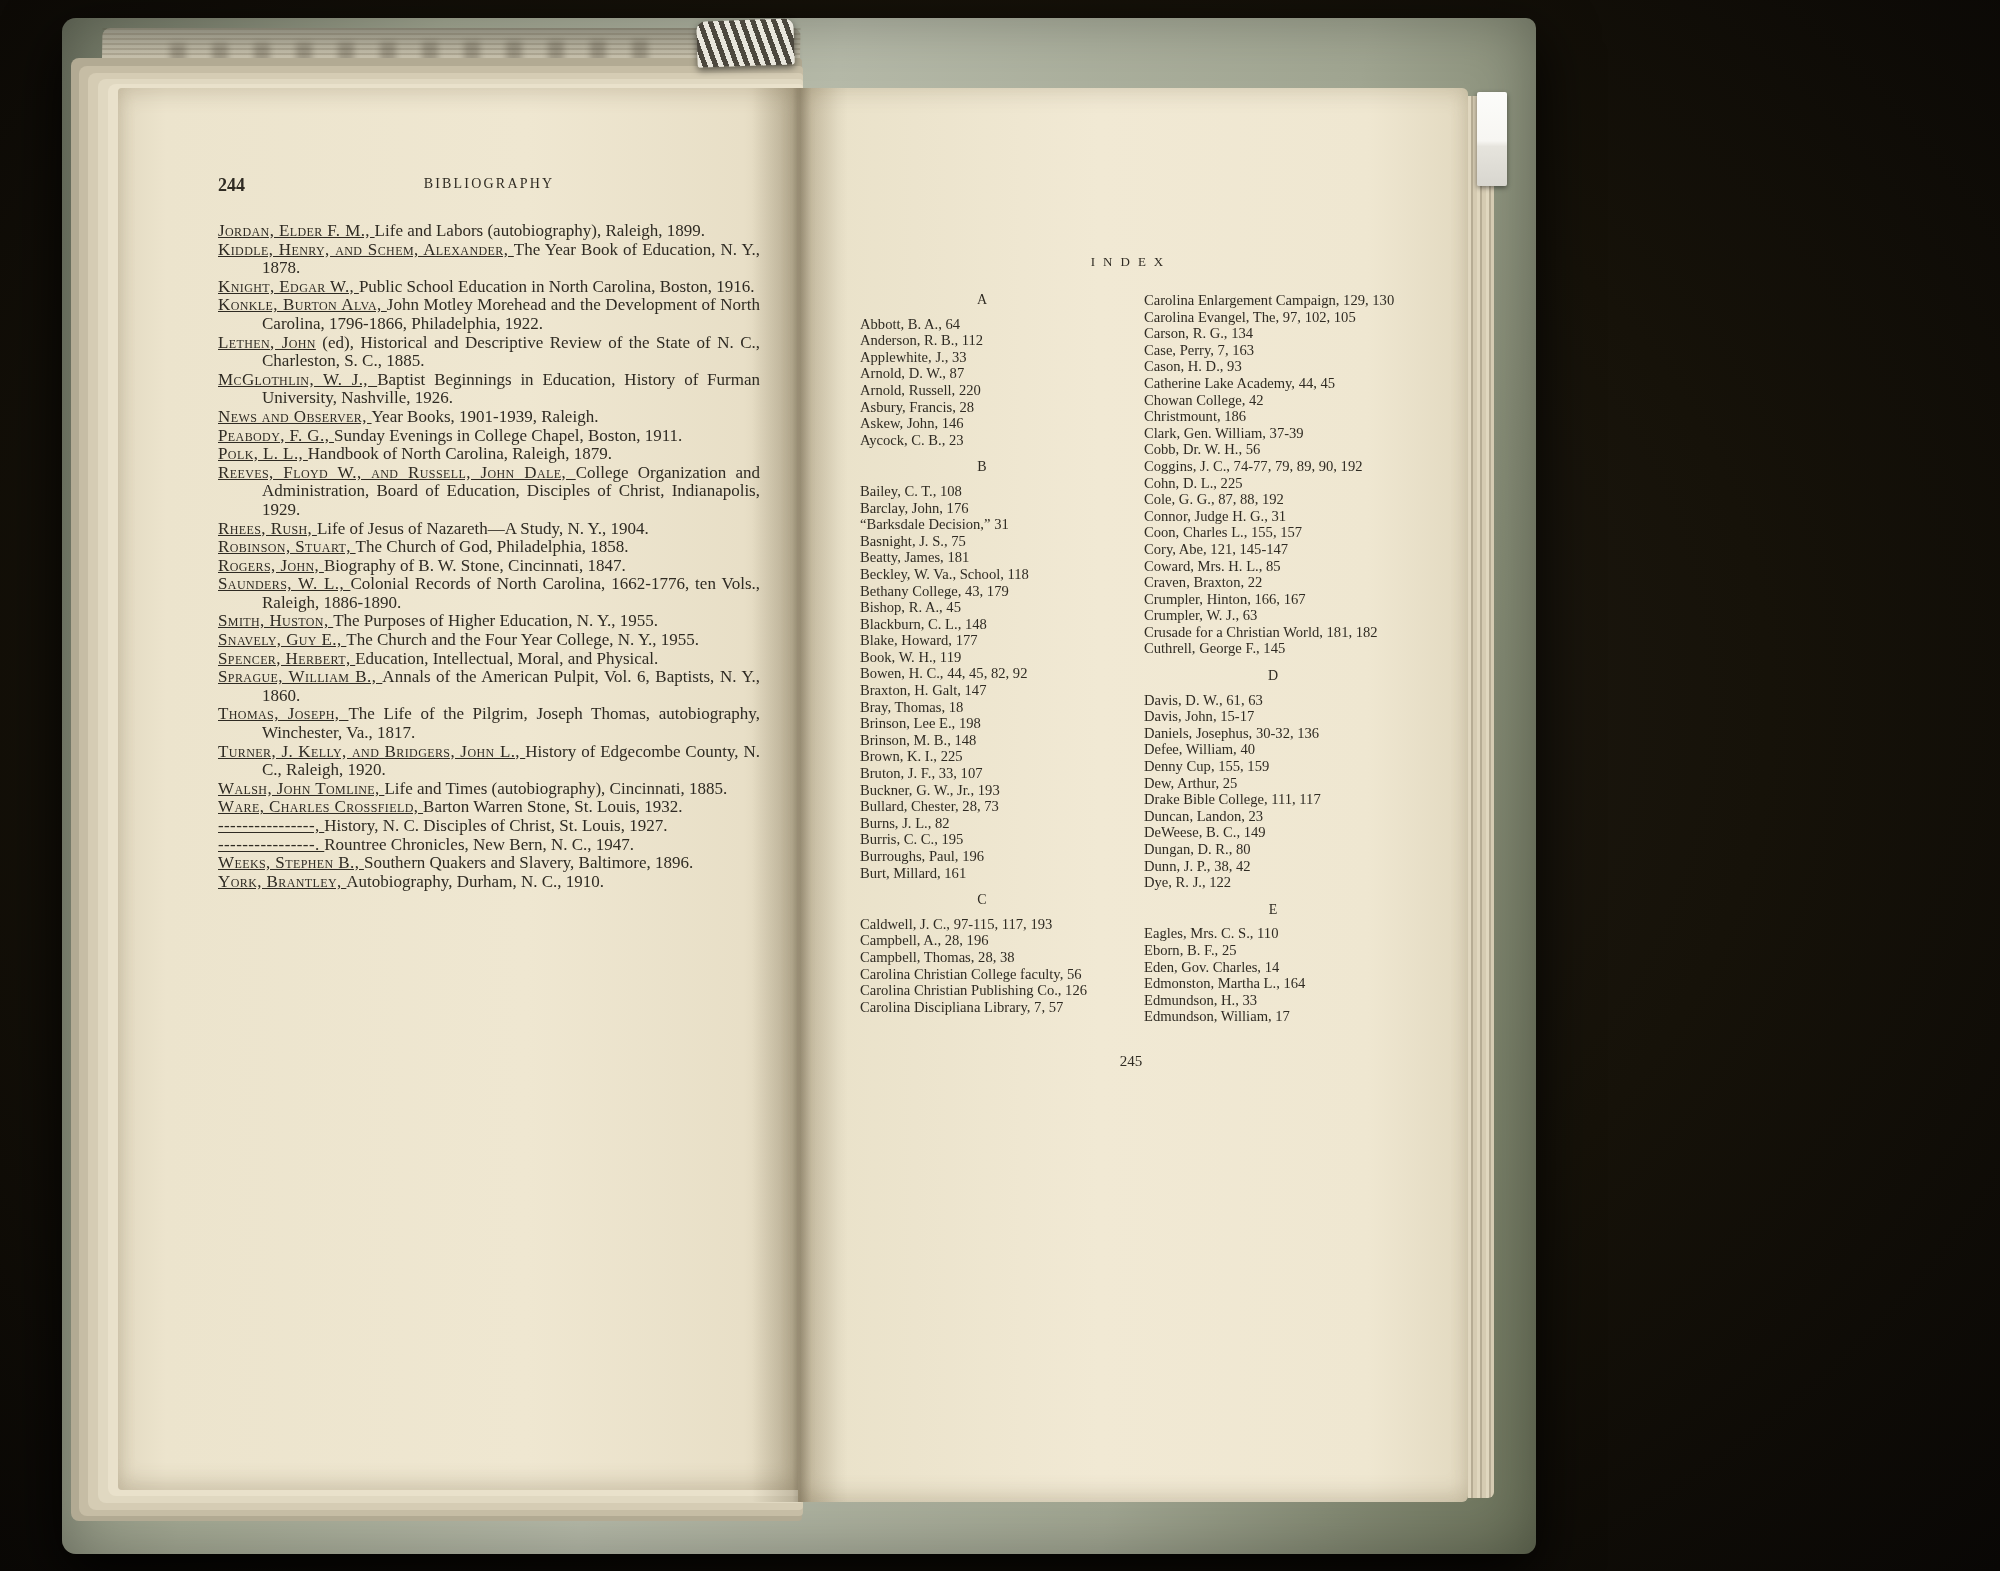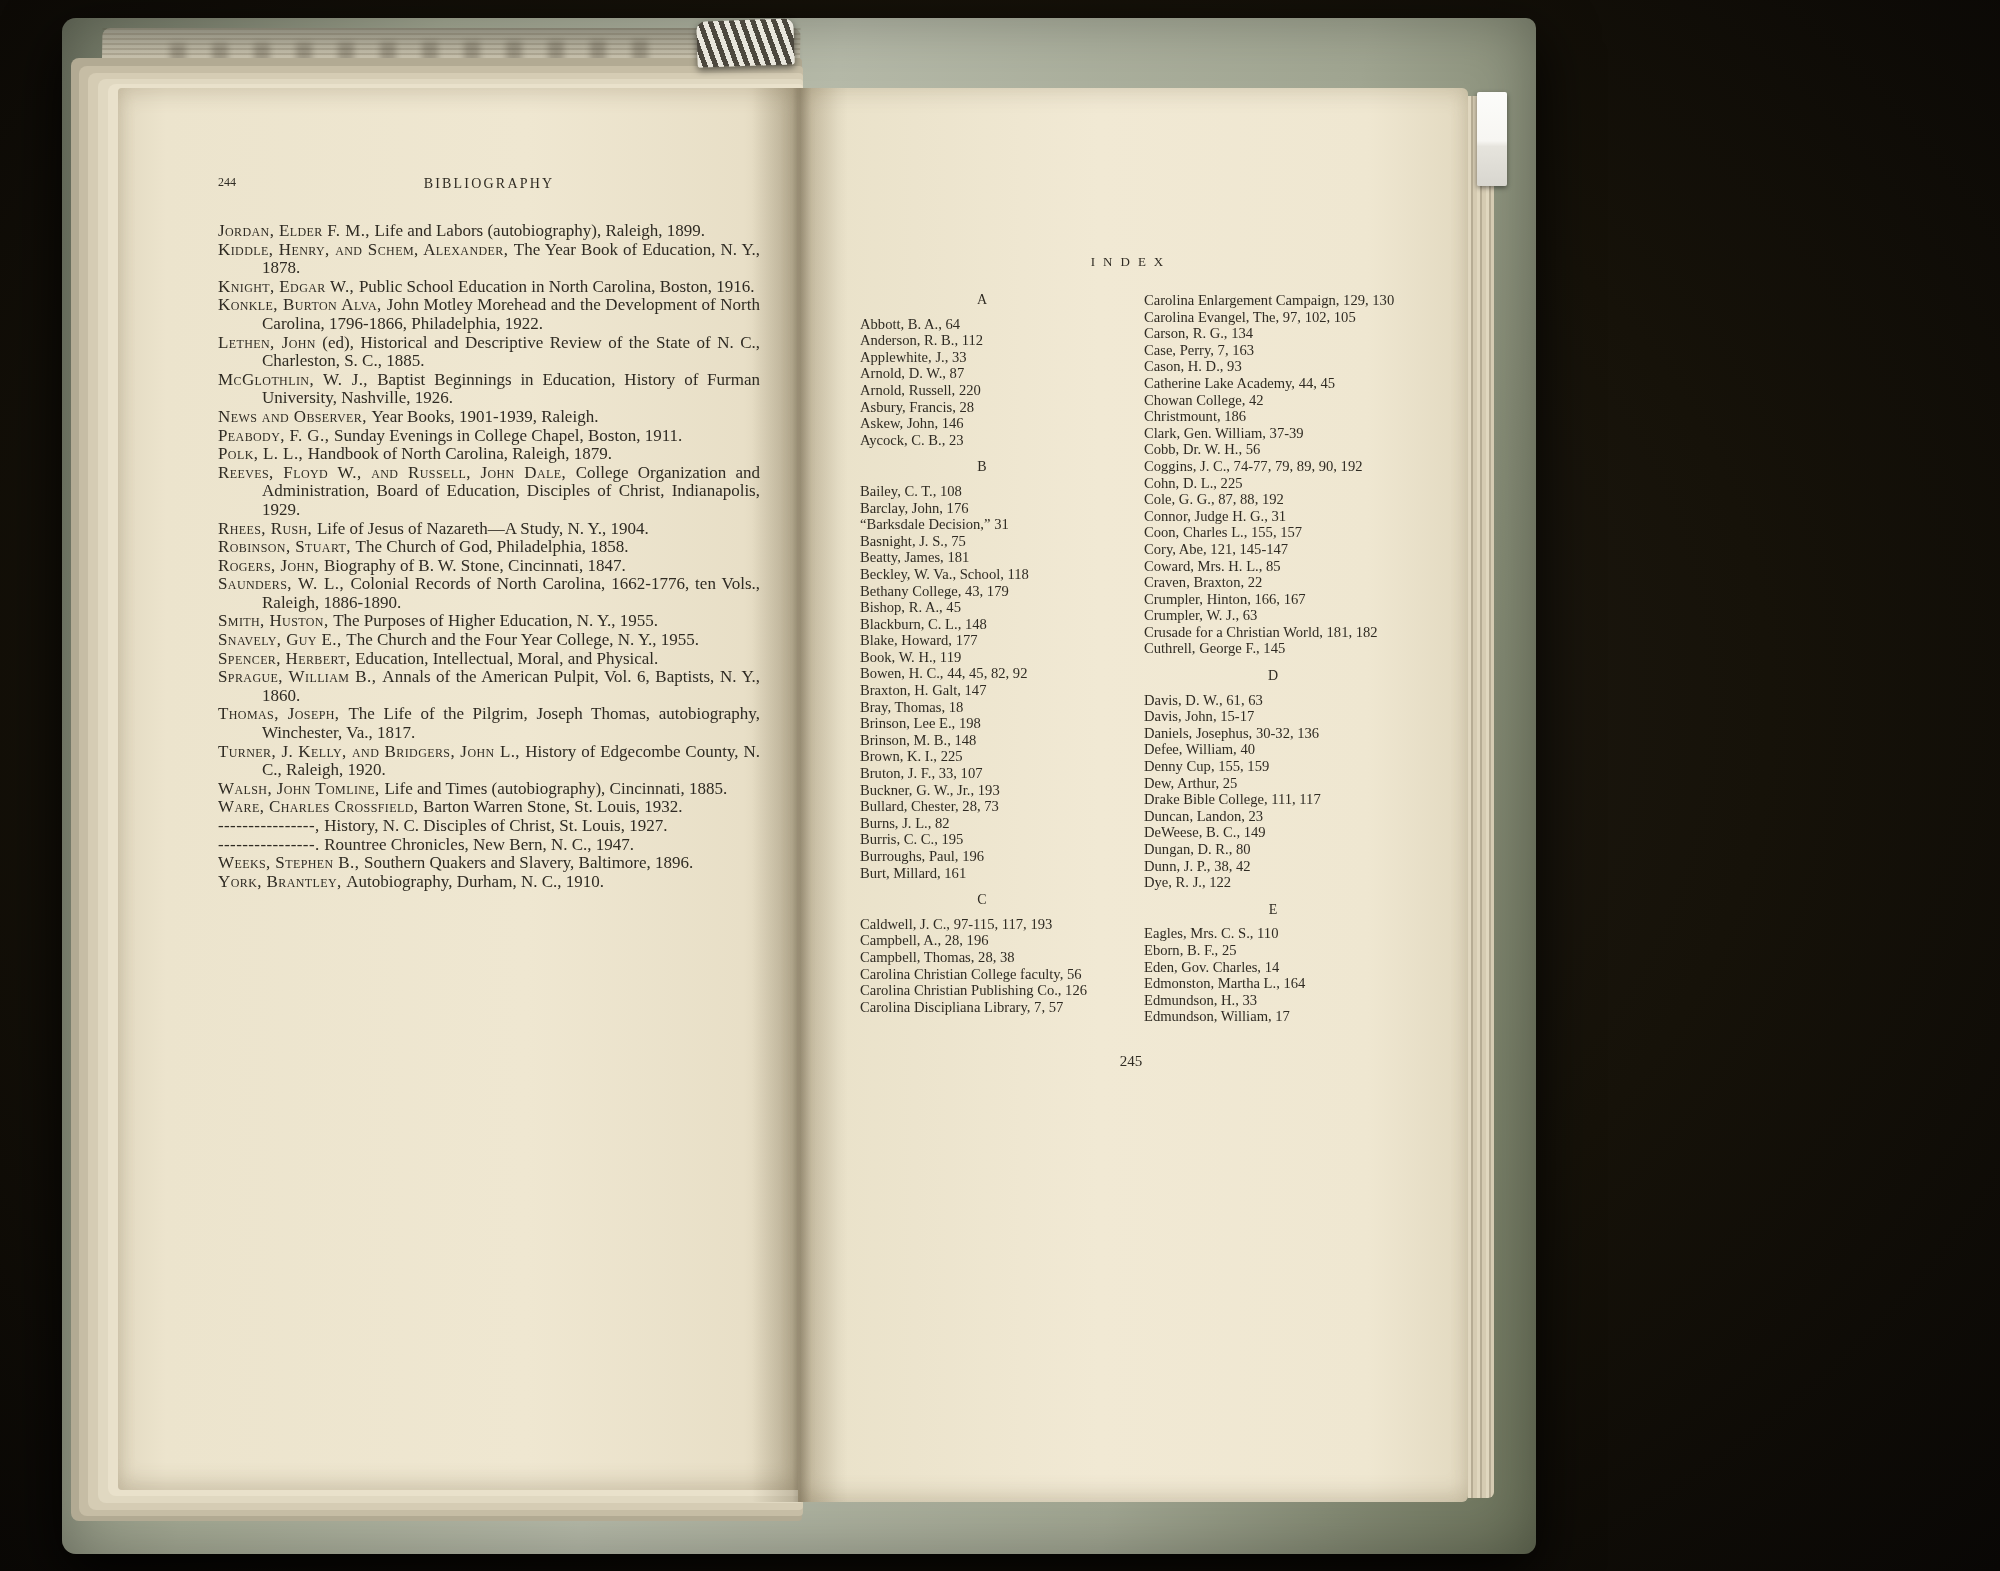--- a/index.html
+++ b/index.html
@@ -34,25 +34,25 @@
   .gutter{position:absolute;left:752px;top:88px;width:96px;height:1414px;z-index:3;pointer-events:none;
     background:linear-gradient(to right, rgba(70,58,34,0) 0%, rgba(70,58,34,.22) 42%, rgba(50,40,22,.34) 50%, rgba(70,58,34,.16) 62%, rgba(70,58,34,0) 100%);}
   .right-edge{position:absolute;left:1468px;top:96px;width:26px;height:1402px;border-radius:0 6px 6px 0;
     background:repeating-linear-gradient(to right,#e0d7bf 0 3px,#b6ac94 3px 5px,#d5cbb2 5px 9px);}
   .white-tab{position:absolute;left:1477px;top:92px;width:30px;height:94px;z-index:4;border-radius:2px;
     background:linear-gradient(to bottom,#fcfcfa 0%,#f7f6f2 52%,#e6e4dd 58%,#d8d6cf 100%);
     box-shadow:0 2px 5px rgba(0,0,0,.45);}
   
   .lp-content{position:absolute;left:100px;top:86px;width:542px;}
   .lp-header{position:relative;height:22px;margin-bottom:26px;}
-  .lp-num{position:absolute;left:0;top:1px;font-size:12px;}
+  .lp-num{position:absolute;left:0;top:1px;font-size:18px;font-weight:bold;}
   .lp-title{position:absolute;left:0;right:0;top:2px;text-align:center;font-size:14px;letter-spacing:2.2px;font-family:Liberation Serif, serif;}
   .bib-list{font-size:17px;line-height:18.6px;}
   .bib-entry{margin:0;padding-left:44px;text-indent:-44px;text-align:justify;}
-  .sc{font-variant:small-caps;letter-spacing:.4px;}
+  .sc{font-variant:small-caps;letter-spacing:.4px;text-decoration:underline;}
   .it{}
   
   .rp-content{position:absolute;left:62px;top:166px;width:542px;}
   .index-title{text-align:center;font-size:13px;letter-spacing:8px;margin-bottom:22px;}
   .index-columns{display:flex;gap:40px;}
   .index-col{font-size:14.6px;line-height:16.6px;}
   .col-1{width:244px;}
   .col-2{width:258px;}
   .letter-head{text-align:center;font-size:14px;margin:11px 0 7px;}
   .index-col > .letter-head:first-child{margin-top:0;}

